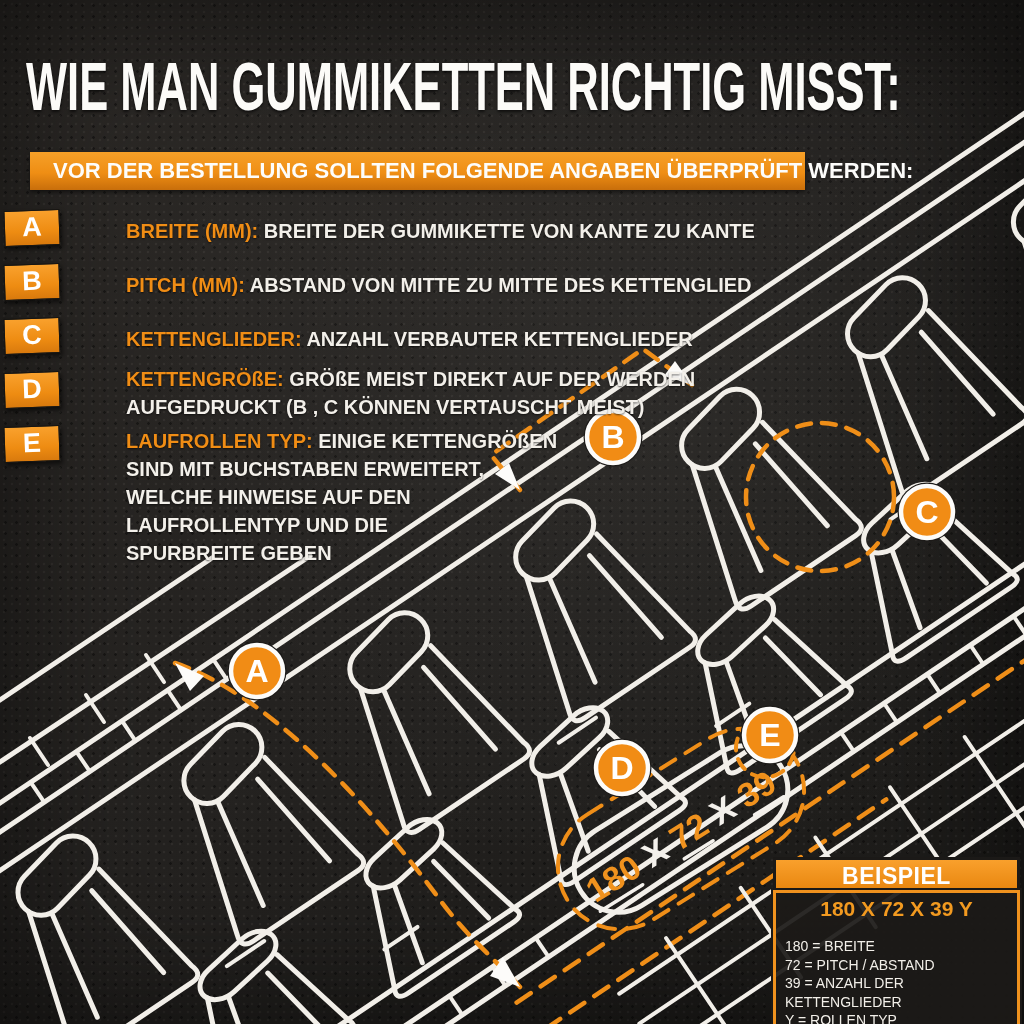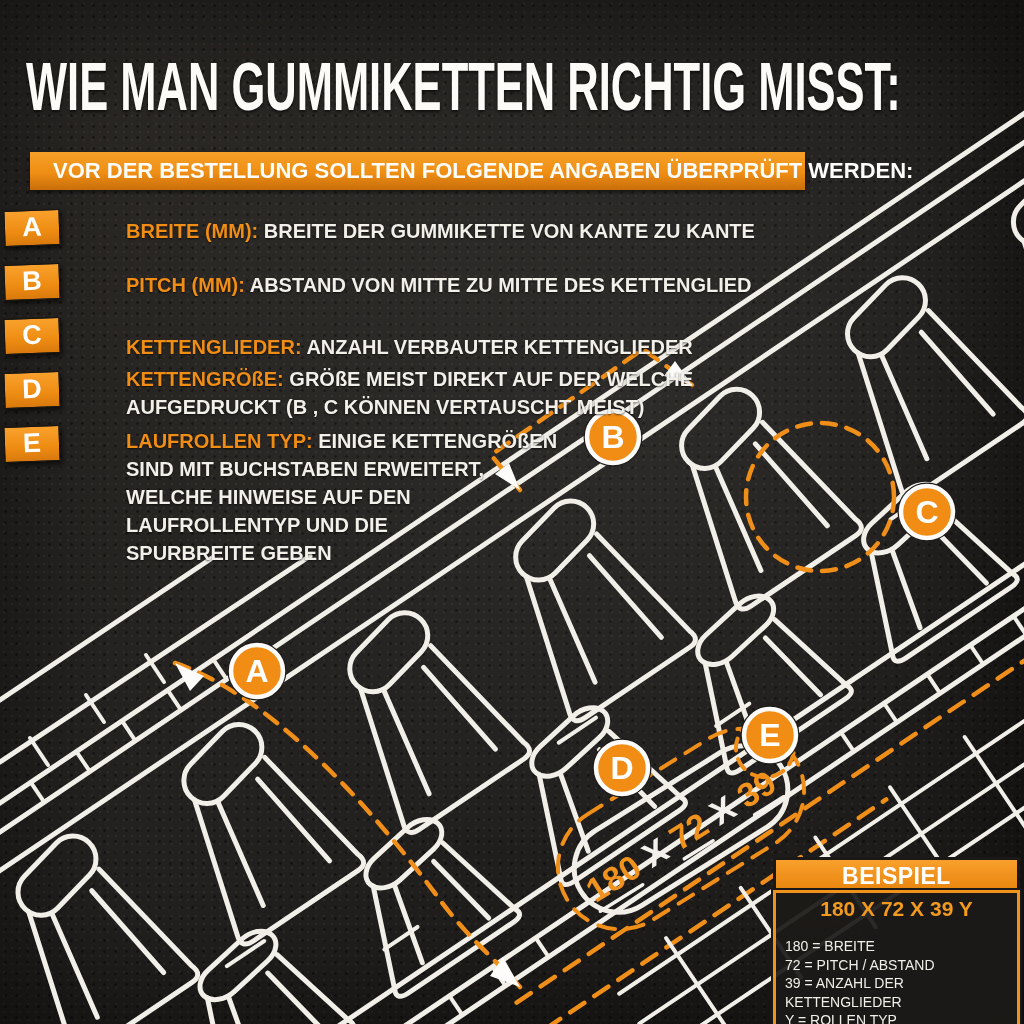--- a/index.html
+++ b/index.html
@@ -275,29 +275,29 @@
       <span>BREITE DER GUMMIKETTE VON KANTE ZU KANTE</span>
     </div>
 
     <div class="letter-badge" style="top:264px">B</div>
     <div class="row-text" style="top:271px">
       <span class="lbl">PITCH (MM):</span>
       <span>ABSTAND VON MITTE ZU MITTE DES KETTENGLIED</span>
     </div>
 
     <div class="letter-badge" style="top:318px">C</div>
-    <div class="row-text" style="top:333px">
+    <div class="row-text" style="top:325px">
       <span class="lbl">KETTENGLIEDER:</span>
       <span>ANZAHL VERBAUTER KETTENGLIEDER</span>
     </div>
 
     <div class="letter-badge" style="top:372px">D</div>
     <div class="row-text" style="top:365px">
       <div><span class="lbl">KETTENGRÖßE:</span>
-      <span>GRÖßE MEIST DIREKT AUF DER WELCHE</span></div>
+      <span>GRÖßE MEIST DIREKT AUF DER WERDEN</span></div>
       <div>AUFGEDRUCKT (B , C KÖNNEN VERTAUSCHT MEIST)</div>
     </div>
 
     <div class="letter-badge" style="top:426px">E</div>
     <div class="row-text" style="top:427px">
       <div><span class="lbl">LAUFROLLEN TYP:</span>
       <span>EINIGE KETTENGRÖßEN</span></div>
       <div>SIND MIT BUCHSTABEN ERWEITERT,</div>
       <div>WELCHE HINWEISE AUF DEN</div>
       <div>LAUFROLLENTYP UND DIE</div>

